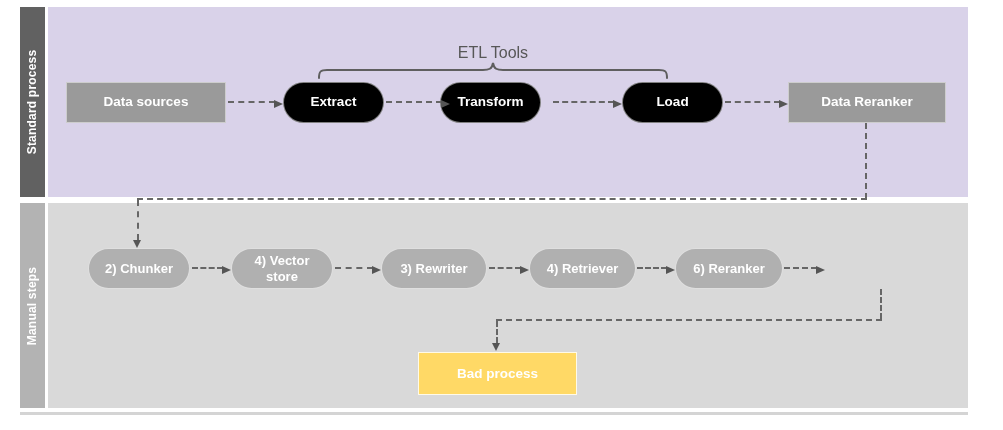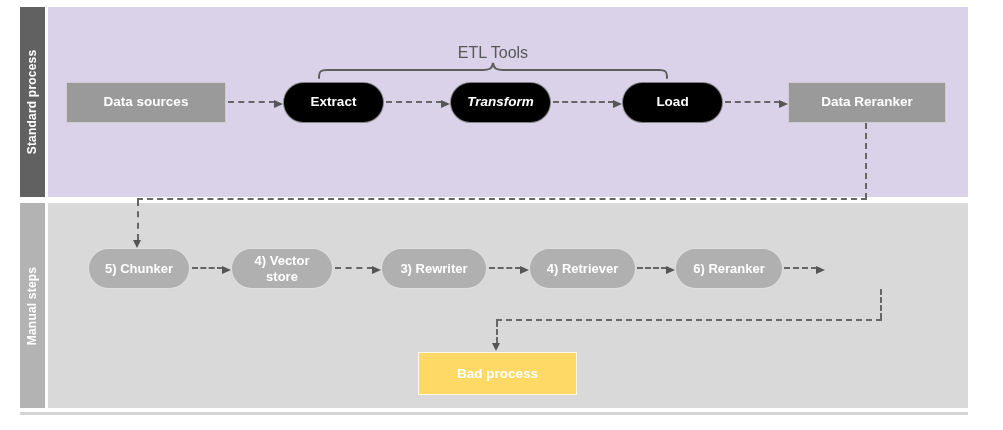--- a/index.html
+++ b/index.html
@@ -104,35 +104,35 @@
     <span>Manual steps</span>
   </div>
 
   <div class="etl-label">ETL Tools</div>
   <svg class="etl-bracket" viewBox="0 0 350 18">
     <path d="M 1 17 C 1 10, 3 9, 9 9 L 165 9 C 171 9, 174 8, 175 2 C 176 8, 179 9, 185 9 L 341 9 C 347 9, 349 10, 349 17" fill="none" stroke="#5f5f5f" stroke-width="2" stroke-linecap="round"></path>
   </svg>
 
   <div class="node rect" style="left:66px; width:160px;">Data sources</div>
   <div class="node pill" style="left:283px; width:101px;">Extract</div>
-  <div class="node pill" style="left:450px; width:101px;font-style:italic;">Transform</div>
+  <div class="node pill" style="left:440px; width:101px;">Transform</div>
   <div class="node pill" style="left:622px; width:101px;text-align:center;">Load</div>
   <div class="node rect" style="left:788px; width:158px;">Data Reranker</div>
 
   <div class="arrow-h" style="left:228px; top:101px; width:47px;"></div>
   <div class="arrow-h" style="left:386px; top:101px; width:56px;"></div>
   <div class="arrow-h" style="left:553px; top:101px; width:61px;"></div>
   <div class="arrow-h" style="left:725px; top:101px; width:55px;"></div>
 
   <div class="line-v" style="left:865px; top:123px; height:76px;"></div>
   <div class="line-h" style="left:137px; top:198px; width:730px;"></div>
   <div class="line-v" style="left:137px; top:200px; height:40px;"></div>
   <div class="arrowhead-down" style="left:133px; top:240px;"></div>
 
-  <div class="node node-manual" style="left:88px;  width:102px;">5) Chunker</div>
+  <div class="node node-manual" style="left:88px;  width:102px;">2) Chunker</div>
   <div class="node node-manual" style="left:231px; width:102px;">4) Vector store</div>
   <div class="node node-manual" style="left:381px; width:106px;">3) Rewriter</div>
   <div class="node node-manual" style="left:529px; width:107px;">4) Retriever</div>
   <div class="node node-manual" style="left:675px; width:108px;">6) Reranker</div>
 
   <div class="arrow-h" style="left:192px; top:267px; width:31px;"></div>
   <div class="arrow-h" style="left:335px; top:267px; width:38px;"></div>
   <div class="arrow-h" style="left:489px; top:267px; width:32px;"></div>
   <div class="arrow-h" style="left:637px; top:267px; width:30px;"></div>
   <div class="arrow-h" style="left:784px; top:267px; width:33px;"></div>

